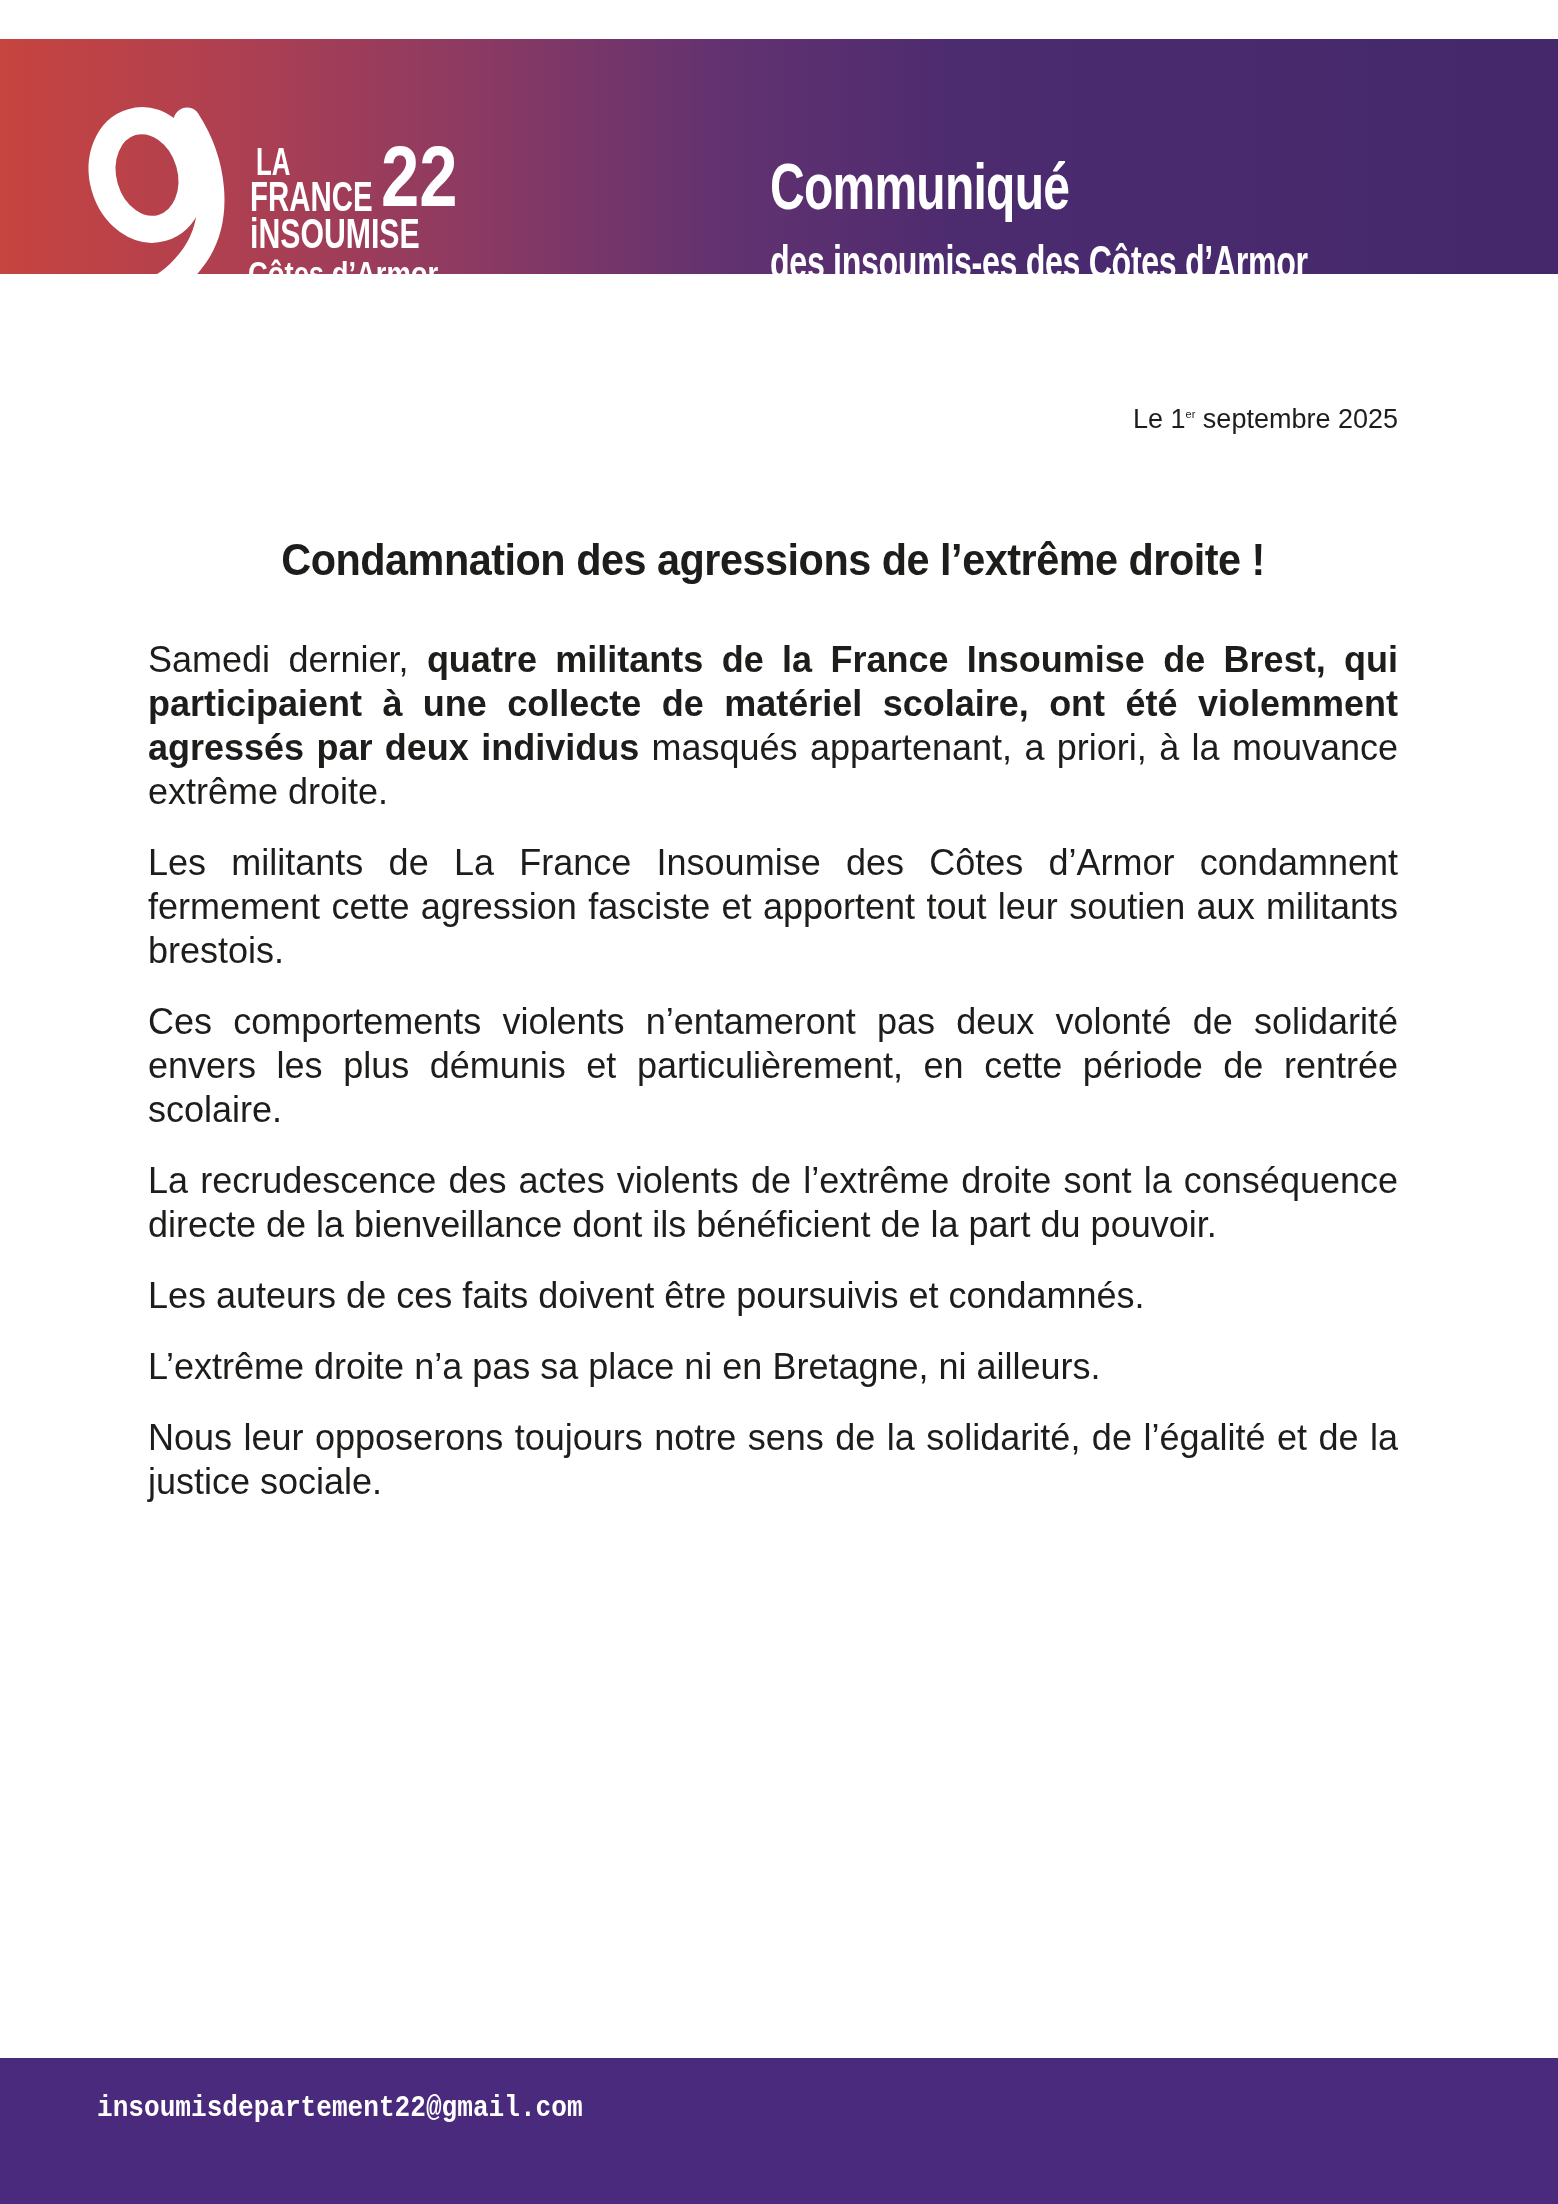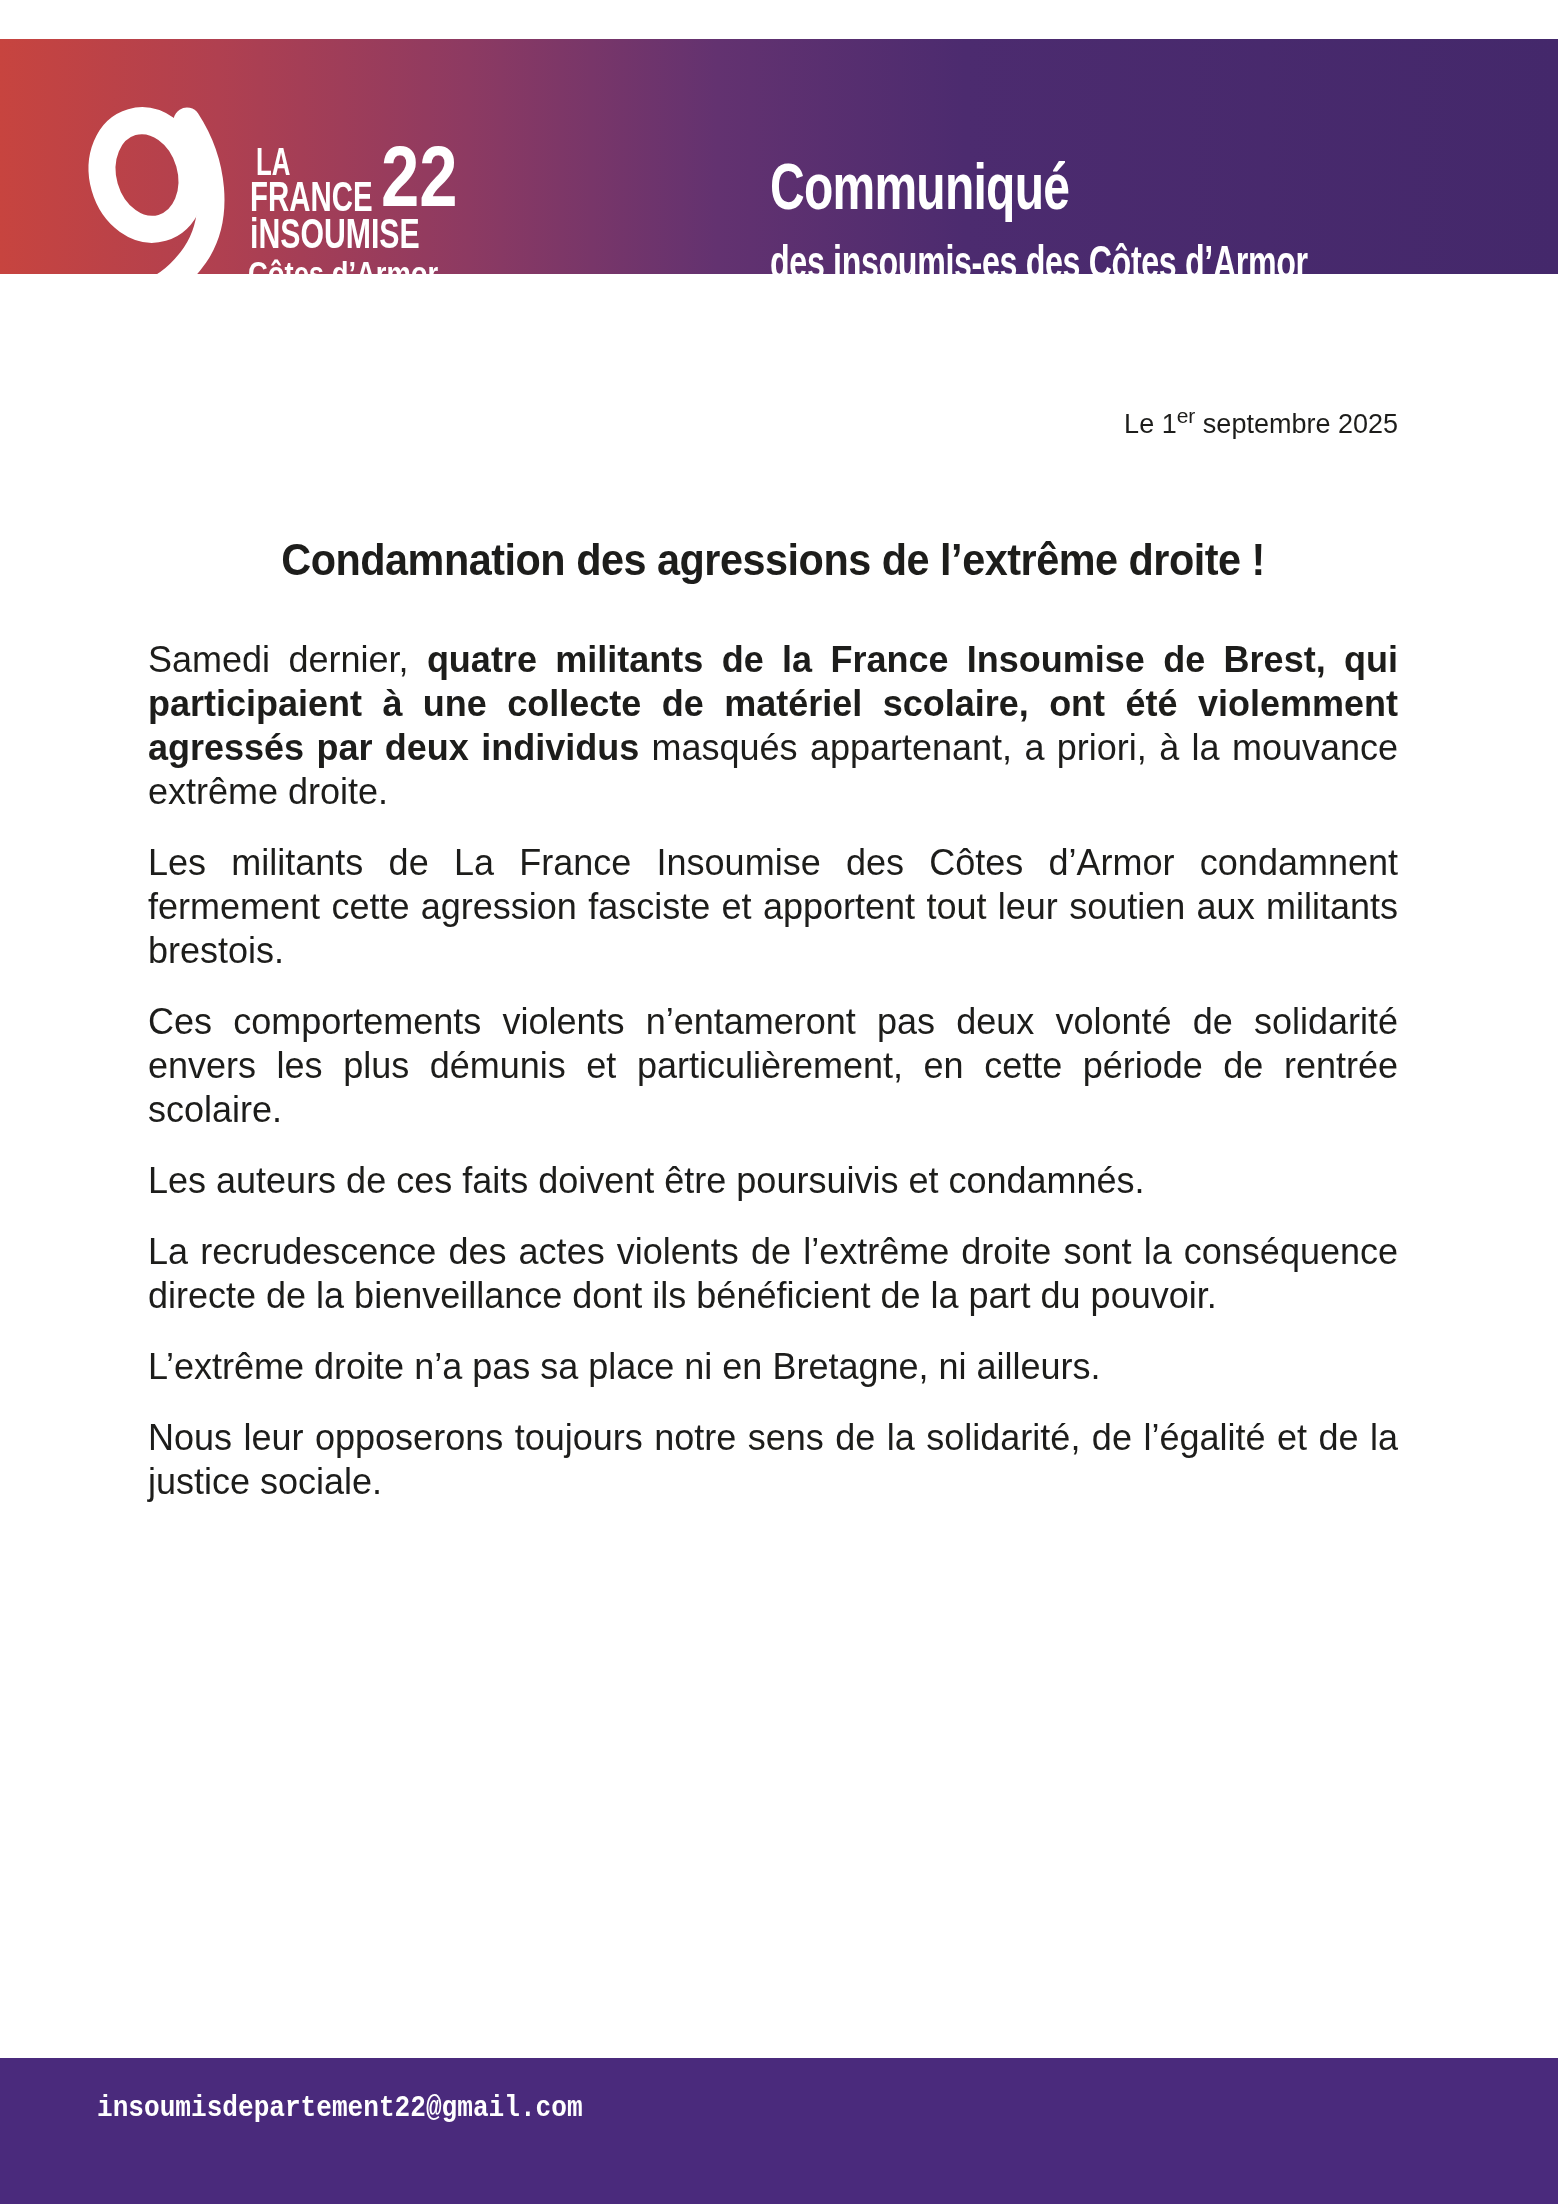--- a/index.html
+++ b/index.html
@@ -18,21 +18,21 @@
   .lg-france{left:250px;top:137px;font-size:42px;transform:scaleX(.70);}
   .lg-insoumise{left:250px;top:174px;font-size:42px;transform:scaleX(.72);}
   .lg-dept{left:248px;top:218px;font-size:33px;transform:scaleX(.83);}
   .lg-num{left:381px;top:94px;font-size:86px;transform:scaleX(.80);}
   .comm-title{position:absolute;left:770px;top:116px;font-size:64px;font-weight:bold;color:#fff;
     line-height:1;white-space:nowrap;transform:scaleX(.75);transform-origin:left top;letter-spacing:-1px;}
   .comm-subtitle{position:absolute;left:770px;top:200px;font-size:46px;font-weight:bold;color:#fff;
     line-height:1;white-space:nowrap;transform:scaleX(.70);transform-origin:left top;letter-spacing:-.5px;}
   
   .date-line{position:absolute;left:148px;top:404px;width:1250px;text-align:right;font-size:27px;color:#1d1d1b;}
-  .date-line sup{font-size:21px;}
+  .date-line sup{font-size:11px;}
   
   .doc-title{position:absolute;left:148px;top:535px;width:1330px;margin:0;
     font-size:44px;font-weight:bold;text-align:center;letter-spacing:-.5px;
     transform:scaleX(.94);transform-origin:left top;white-space:nowrap;}
   
   .content{position:absolute;left:148px;top:638px;width:1250px;
     font-size:36px;line-height:44px;text-align:justify;}
   .content p{margin:0 0 27px 0;}
   
   .footer{position:absolute;left:0;top:2058px;width:1558px;height:146px;background:#4a2a7c;font-family:Liberation Mono, monospace;}
@@ -60,22 +60,22 @@
   </header>
 
   <div class="date-line"><span>Le 1</span><sup>er</sup><span> septembre 2025</span></div>
 
   <h1 class="doc-title">Condamnation des agressions de l’extrême droite !</h1>
 
   <main class="content">
     <p><span>Samedi dernier, </span><strong>quatre militants de la France Insoumise de Brest, qui participaient à une collecte de matériel scolaire, ont été violemment agressés par deux individus</strong><span> masqués appartenant, a priori, à la mouvance extrême droite.</span></p>
     <p>Les militants de La France Insoumise des Côtes d’Armor condamnent fermement cette agression fasciste et apportent tout leur soutien aux militants brestois.</p>
     <p>Ces comportements violents n’entameront pas deux volonté de solidarité envers les plus démunis et particulièrement, en cette période de rentrée scolaire.</p>
+    <p>La recrudescence des actes violents de l’extrême droite sont la conséquence directe de la bienveillance dont ils bénéficient de la part du pouvoir.</p>
     <p>Les auteurs de ces faits doivent être poursuivis et condamnés.</p>
-    <p>La recrudescence des actes violents de l’extrême droite sont la conséquence directe de la bienveillance dont ils bénéficient de la part du pouvoir.</p>
     <p>L’extrême droite n’a pas sa place ni en Bretagne, ni ailleurs.</p>
     <p>Nous leur opposerons toujours notre sens de la solidarité, de l’égalité et de la justice sociale.</p>
   </main>
 
   <footer class="footer">
     <a class="footer-email">insoumisdepartement22@gmail.com</a>
   </footer>
 
 </div>
 

